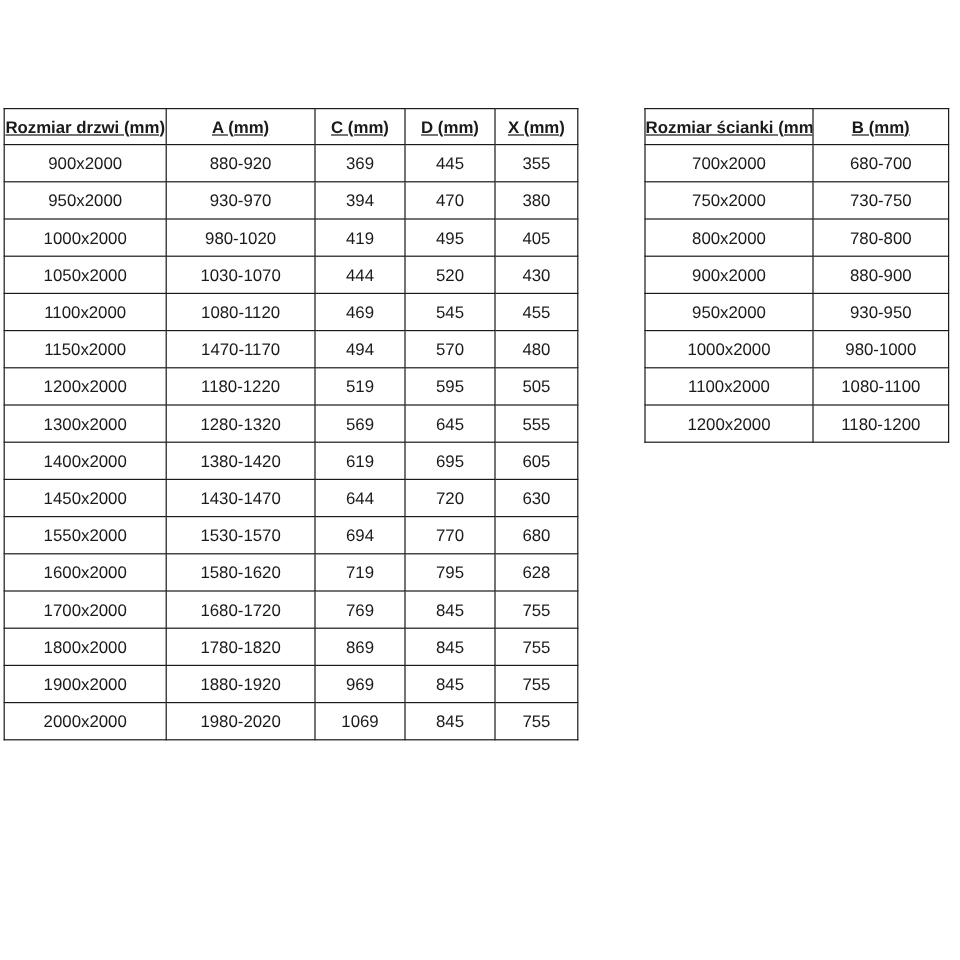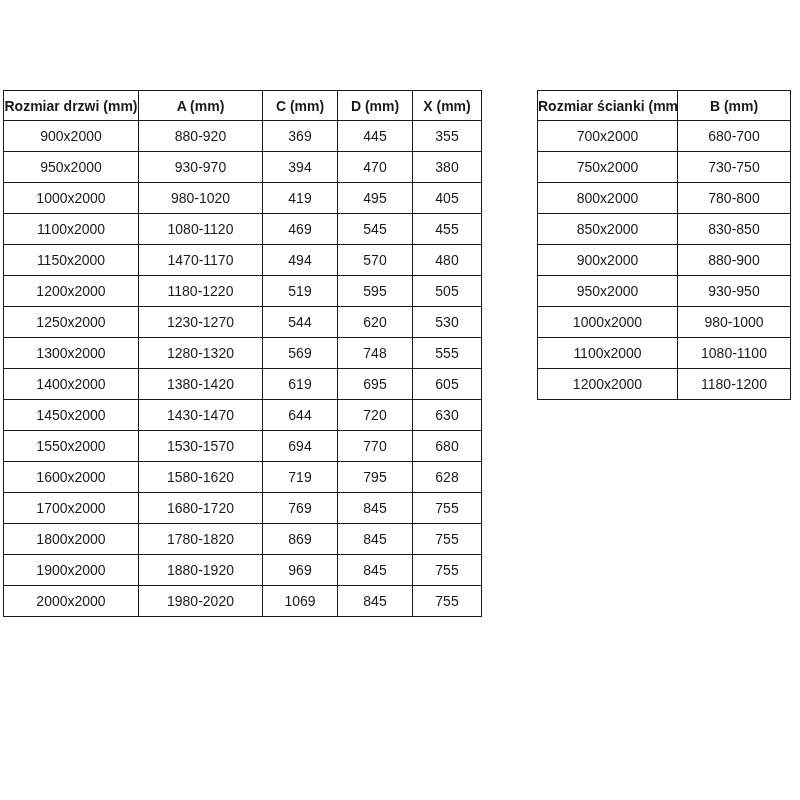--- a/index.html
+++ b/index.html
@@ -30,20 +30,21 @@
     padding: 0;
     color: #1a1a1a;
     font-size: 14px;
     line-height: 1;
     white-space: nowrap;
     overflow: hidden;
   }
   table.spec th {
     font-weight: bold;
     height: 29px;
+    text-decoration: underline;
   }
   table.spec td {
     font-weight: normal;
     height: 30px;
   }
   #doors-table { left: 3px; top: 90px; width: 478px; }
   #walls-table { left: 537px; top: 90px; width: 253px; }
 </style>
 </head>
 <body>
@@ -82,20 +83,27 @@
           <td>380</td>
         </tr>
         <tr>
           <td>1000x2000</td>
           <td>980-1020</td>
           <td>419</td>
           <td>495</td>
           <td>405</td>
         </tr>
         <tr>
+          <td>1050x2000</td>
+          <td>1030-1070</td>
+          <td>444</td>
+          <td>520</td>
+          <td>430</td>
+        </tr>
+        <tr>
           <td>1100x2000</td>
           <td>1080-1120</td>
           <td>469</td>
           <td>545</td>
           <td>455</td>
         </tr>
         <tr>
           <td>1150x2000</td>
           <td>1470-1170</td>
           <td>494</td>
@@ -103,31 +111,24 @@
           <td>480</td>
         </tr>
         <tr>
           <td>1200x2000</td>
           <td>1180-1220</td>
           <td>519</td>
           <td>595</td>
           <td>505</td>
         </tr>
         <tr>
-          <td>1250x2000</td>
-          <td>1230-1270</td>
-          <td>544</td>
-          <td>620</td>
-          <td>530</td>
-        </tr>
-        <tr>
           <td>1300x2000</td>
           <td>1280-1320</td>
           <td>569</td>
-          <td>748</td>
+          <td>645</td>
           <td>555</td>
         </tr>
         <tr>
           <td>1400x2000</td>
           <td>1380-1420</td>
           <td>619</td>
           <td>695</td>
           <td>605</td>
         </tr>
         <tr>
@@ -199,24 +200,20 @@
         </tr>
         <tr>
           <td>750x2000</td>
           <td>730-750</td>
         </tr>
         <tr>
           <td>800x2000</td>
           <td>780-800</td>
         </tr>
         <tr>
-          <td>850x2000</td>
-          <td>830-850</td>
-        </tr>
-        <tr>
           <td>900x2000</td>
           <td>880-900</td>
         </tr>
         <tr>
           <td>950x2000</td>
           <td>930-950</td>
         </tr>
         <tr>
           <td>1000x2000</td>
           <td>980-1000</td>

